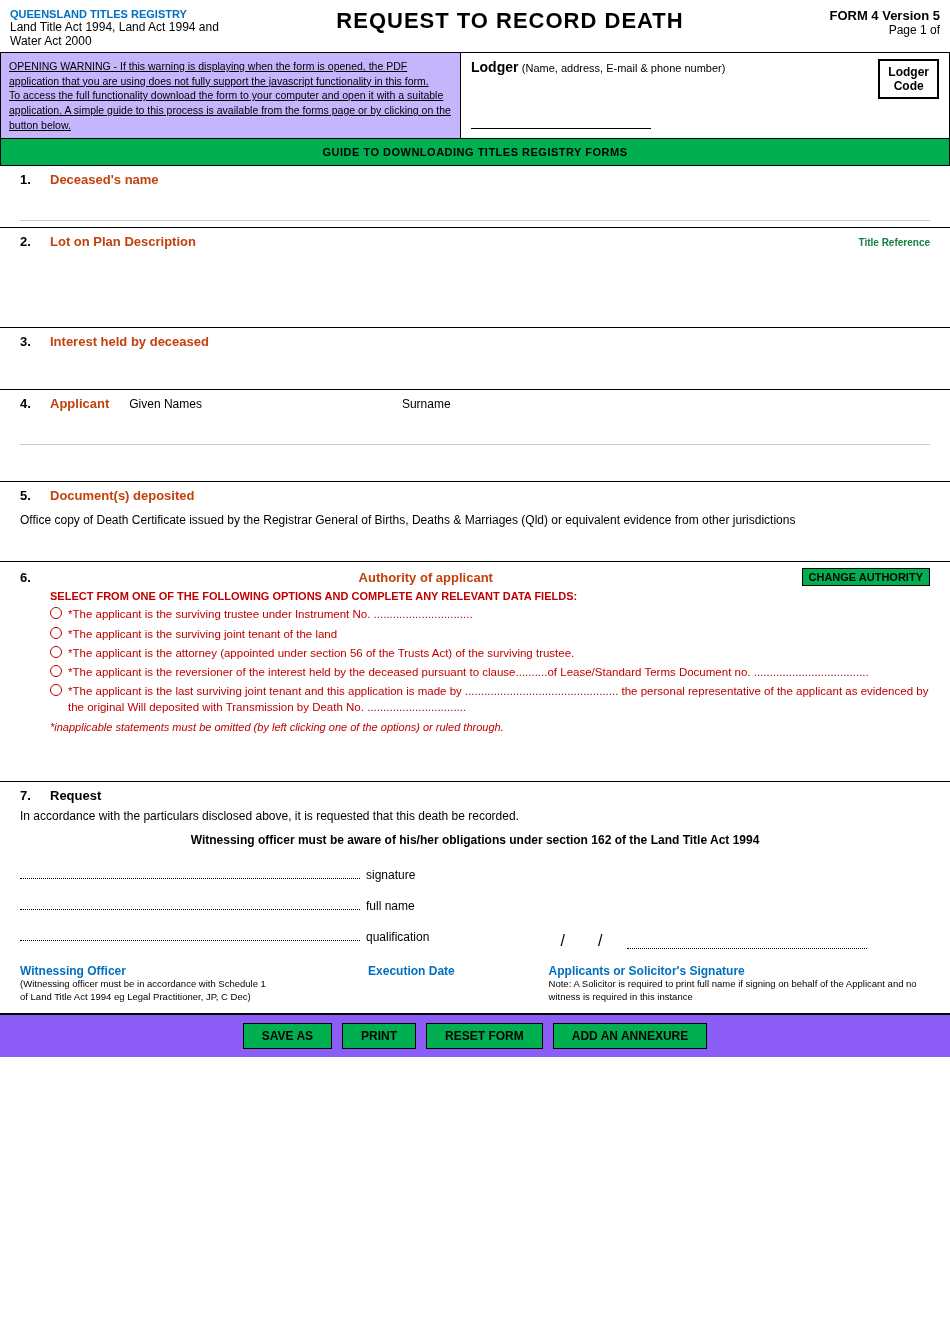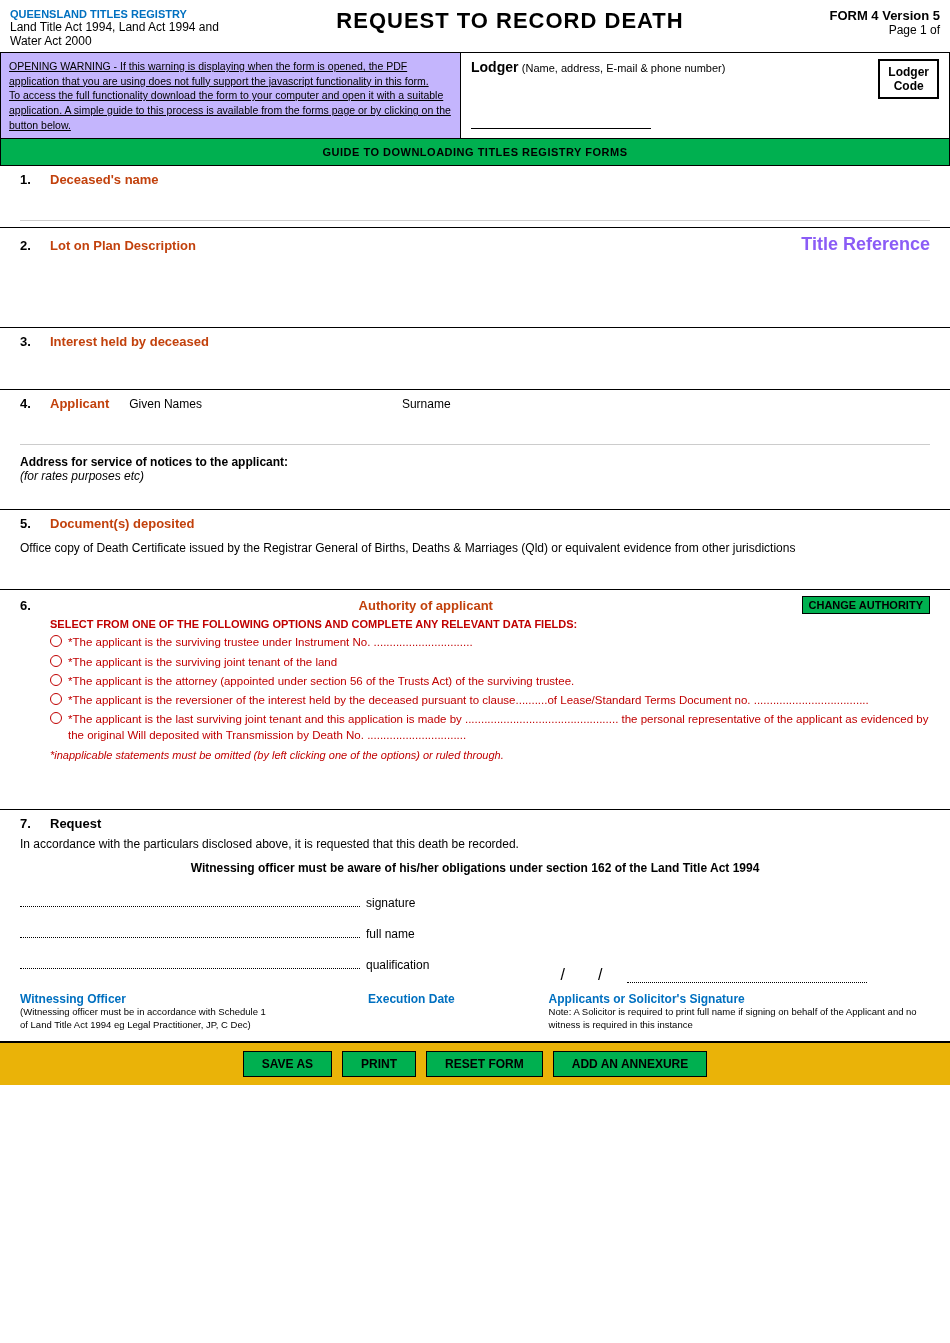--- a/index.html
+++ b/index.html
@@ -129,23 +129,23 @@
       font-size: 13px;
       min-width: 30px;
     }
     .section-title {
       color: #c2410c;
       font-weight: bold;
       font-size: 13px;
     }
     .section-title-right {
       margin-left: auto;
-      color: #8b5cf6;
-      font-weight: bold;
-      font-size: 18px;
+      color: #15803d;
+      font-weight: bold;
+      font-size: 10px;
     }
 
     
     .section-1 {
       min-height: 45px;
     }
 
     
     .section-2 {
       min-height: 100px;
@@ -301,40 +301,39 @@
       font-weight: bold;
       font-size: 12px;
     }
 
     
     .footer-bar {
       display: flex;
       justify-content: center;
       gap: 10px;
       padding: 8px;
-      background: #eab308;
+      background: #8b5cf6;
       border-top: 1px solid #000;
     }
     .footer-btn {
       background: #00b050;
       border: 1px solid #000;
       padding: 5px 18px;
       font-weight: bold;
       font-size: 12px;
       cursor: pointer;
       color: #000;
     }
 
     .section-content {
       padding-left: 30px;
     }
 
     .qual-sig-row {
       display: flex;
-      align-items: flex-end;
       gap: 20px;
     }
     .qual-col {
       flex: 1;
     }
     .long-dots-right {
       width: 240px;
       border-bottom: 1px dotted #000;
       height: 16px;
       display: inline-block;
@@ -412,24 +411,20 @@
   </div>
 
   <div class="section section-4">
     <div class="section-header">
       <span class="section-number">4.</span>
       <span class="section-title">Applicant</span>
       <span style="margin-left:20px; font-size:12px;">Given Names</span>
       <span style="margin-left:200px; font-size:12px;">Surname</span>
     </div>
     <div style="min-height:30px; border-bottom:1px solid #ccc; margin-bottom:10px;"></div>
-    <div class="address-section">
-      <div class="address-label">Address for service of notices to the applicant:</div>
-      <div class="address-sub">(for rates purposes etc)</div>
-    </div>
     <div style="min-height:20px;"></div>
   </div>
 
   <div class="section section-5">
     <div class="section-header">
       <span class="section-number">5.</span>
       <span class="section-title">Document(s) deposited</span>
     </div>
     <div class="doc-text">Office copy of Death Certificate issued by the Registrar General of Births, Deaths &amp; Marriages (Qld) or equivalent evidence from other jurisdictions</div>
   </div>

